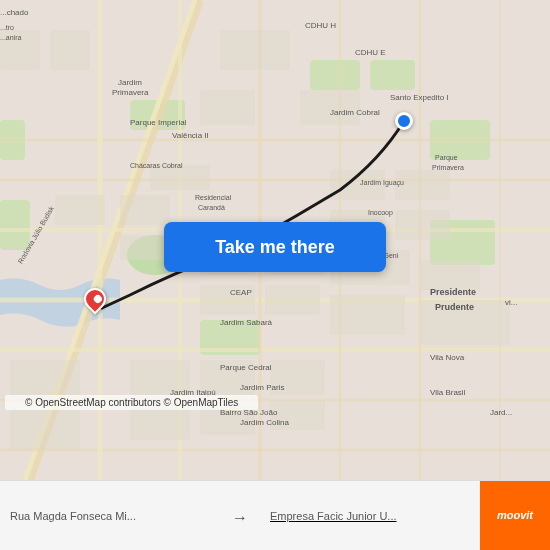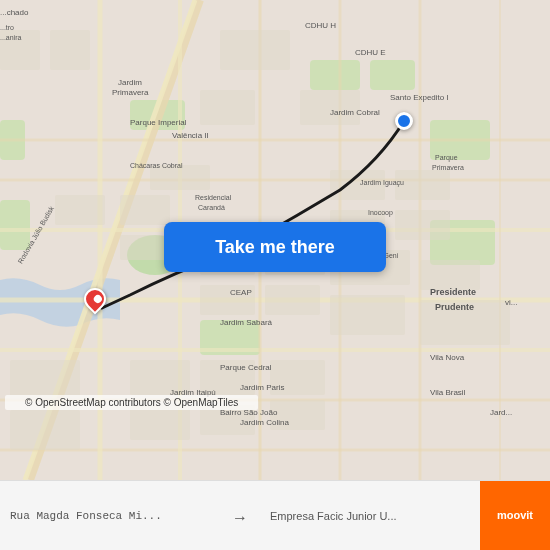--- a/index.html
+++ b/index.html
@@ -70,35 +70,35 @@
       border-top: 1px solid #ddd;
       display: flex;
       align-items: center;
       position: relative;
     }
 
     #origin-section {
       flex: 1;
       padding: 8px 10px;
       overflow: hidden;
-      font-family: Liberation Mono, monospace;
     }
 
     #arrow-section {
       width: 40px;
       display: flex;
       align-items: center;
       justify-content: center;
       flex-shrink: 0;
     }
 
     #destination-section {
       flex: 1;
       padding: 8px 10px;
       overflow: hidden;
+      text-decoration: underline;
     }
 
     .route-label {
       font-size: 11px;
       color: #555;
       white-space: nowrap;
       overflow: hidden;
       text-overflow: ellipsis;
     }
 
@@ -109,20 +109,21 @@
       display: flex;
       align-items: center;
       justify-content: center;
       flex-shrink: 0;
     }
 
     #moovit-logo-text {
       color: white;
       font-size: 11px;
       font-weight: bold;
+      font-style: italic;
       text-align: center;
       line-height: 1.2;
     }
 
     .arrow-icon {
       font-size: 16px;
       color: #555;
     }
 
     

